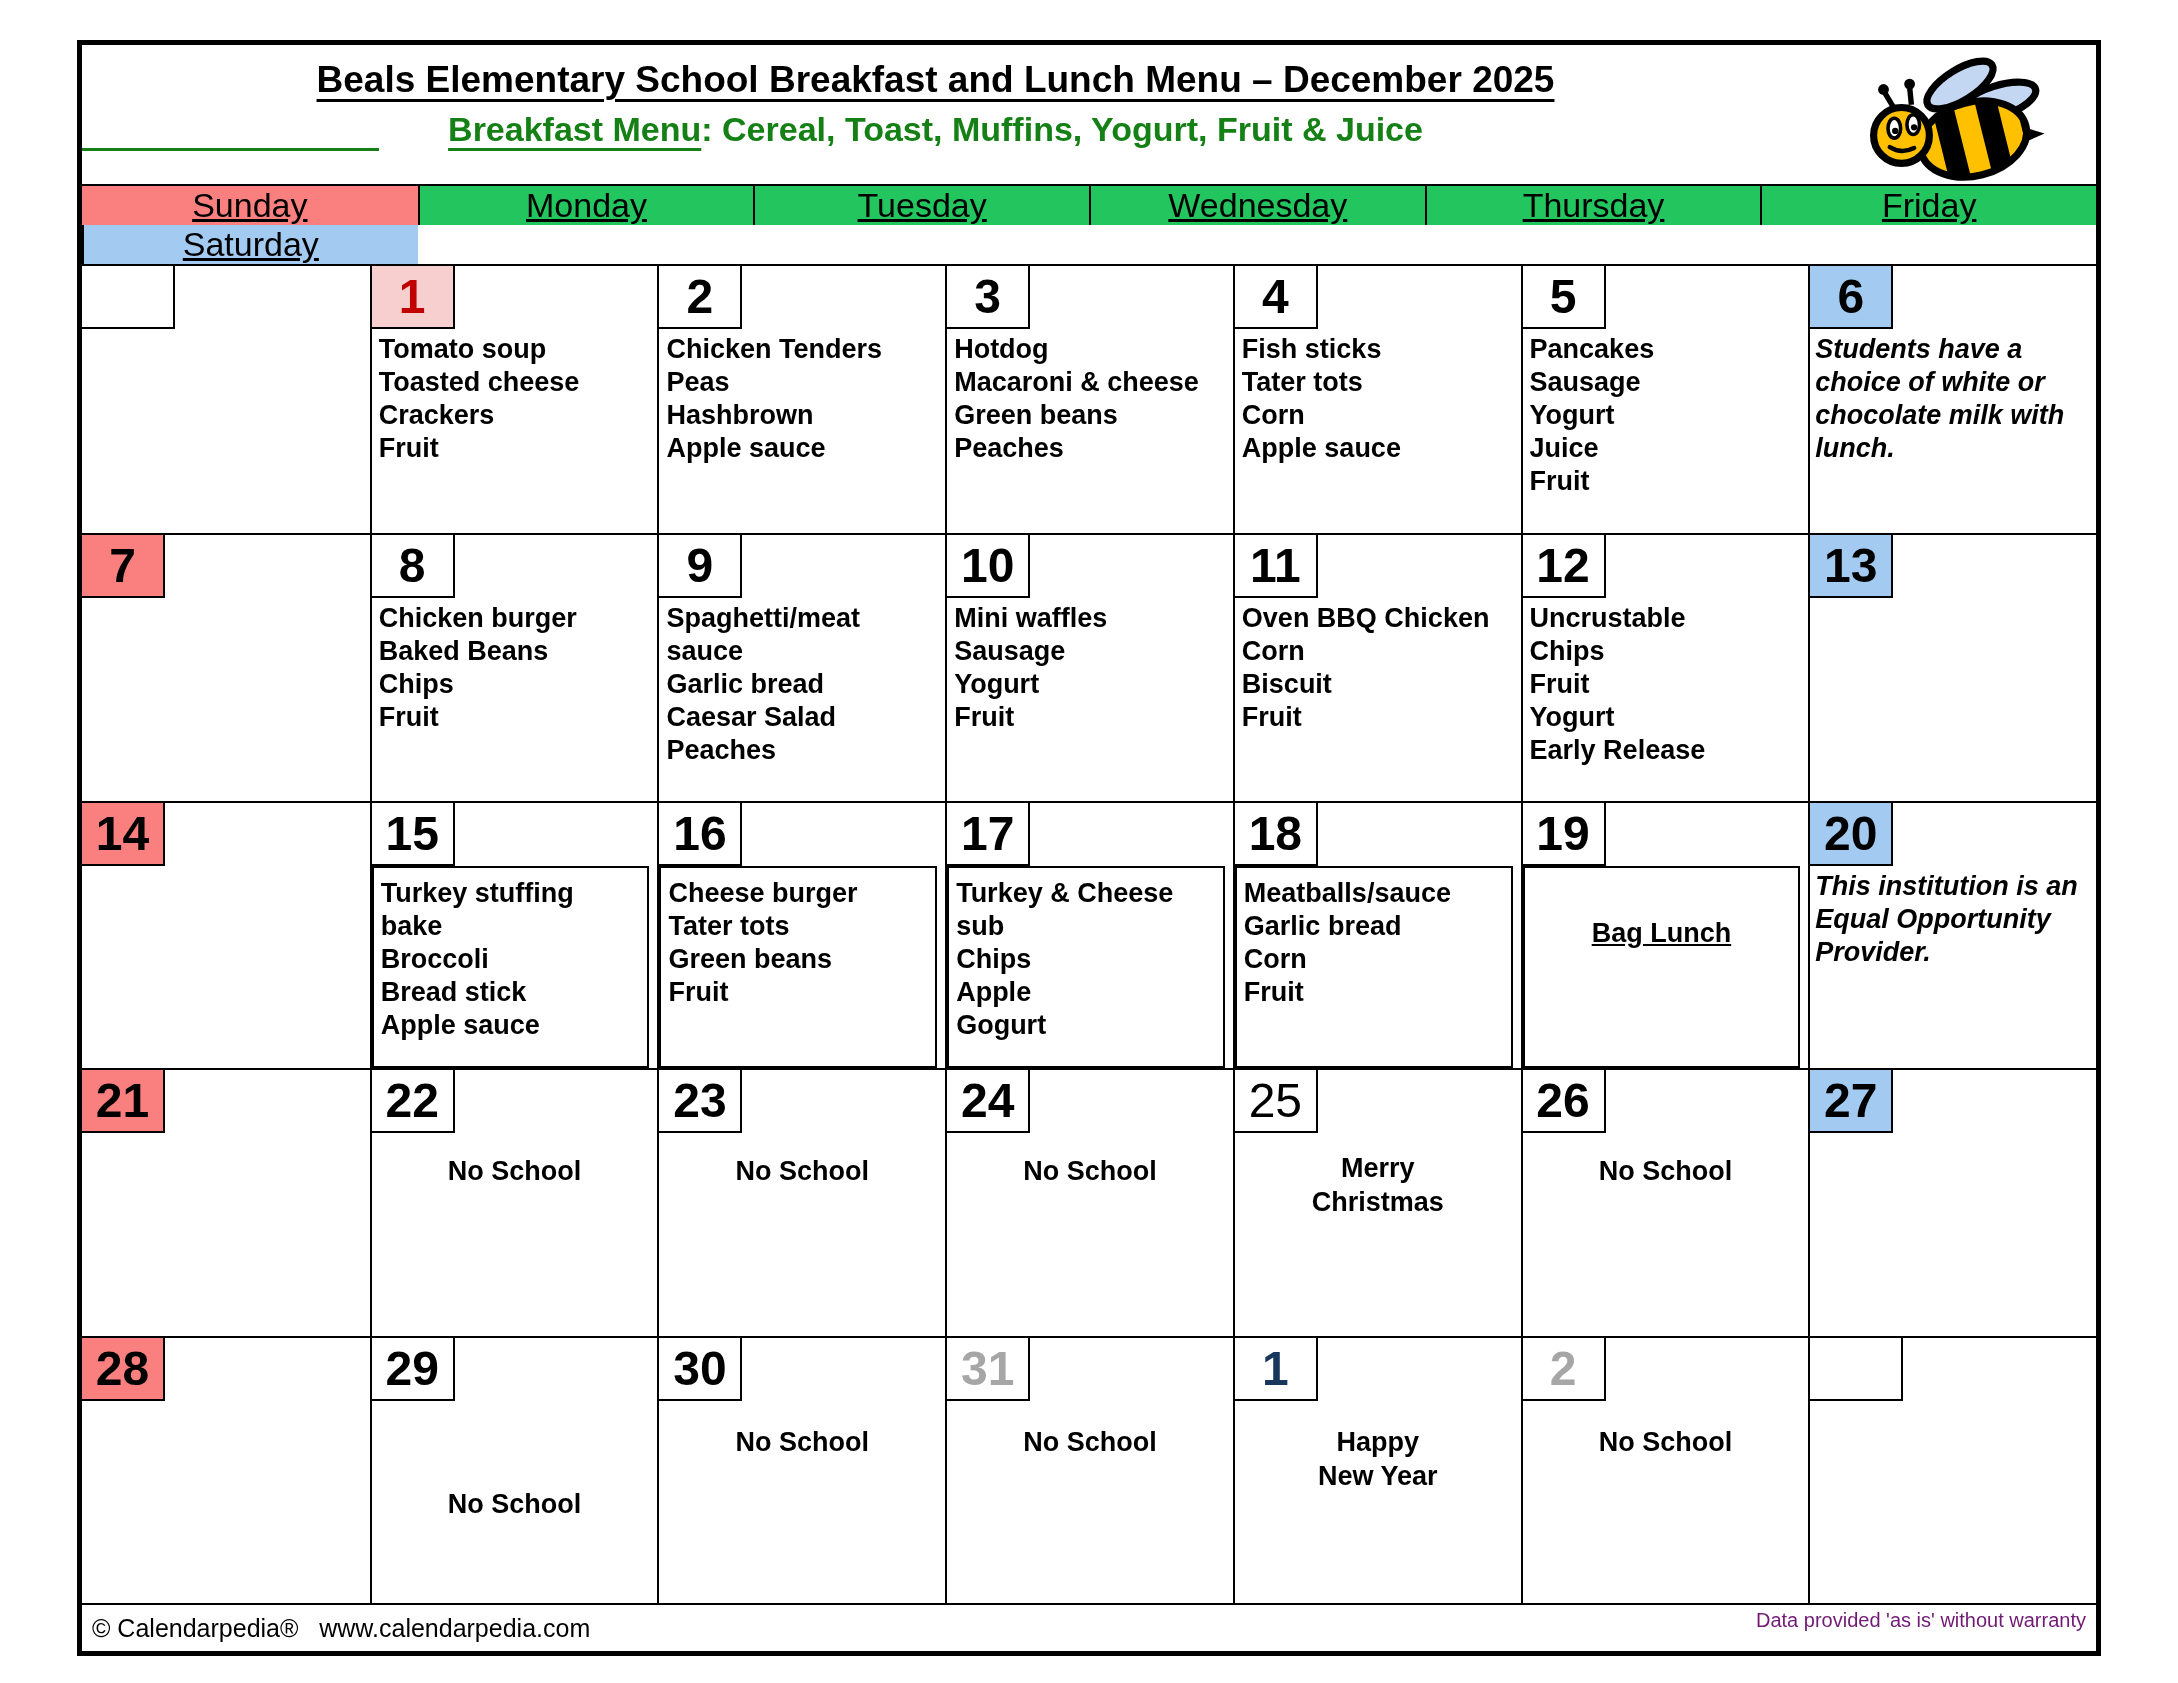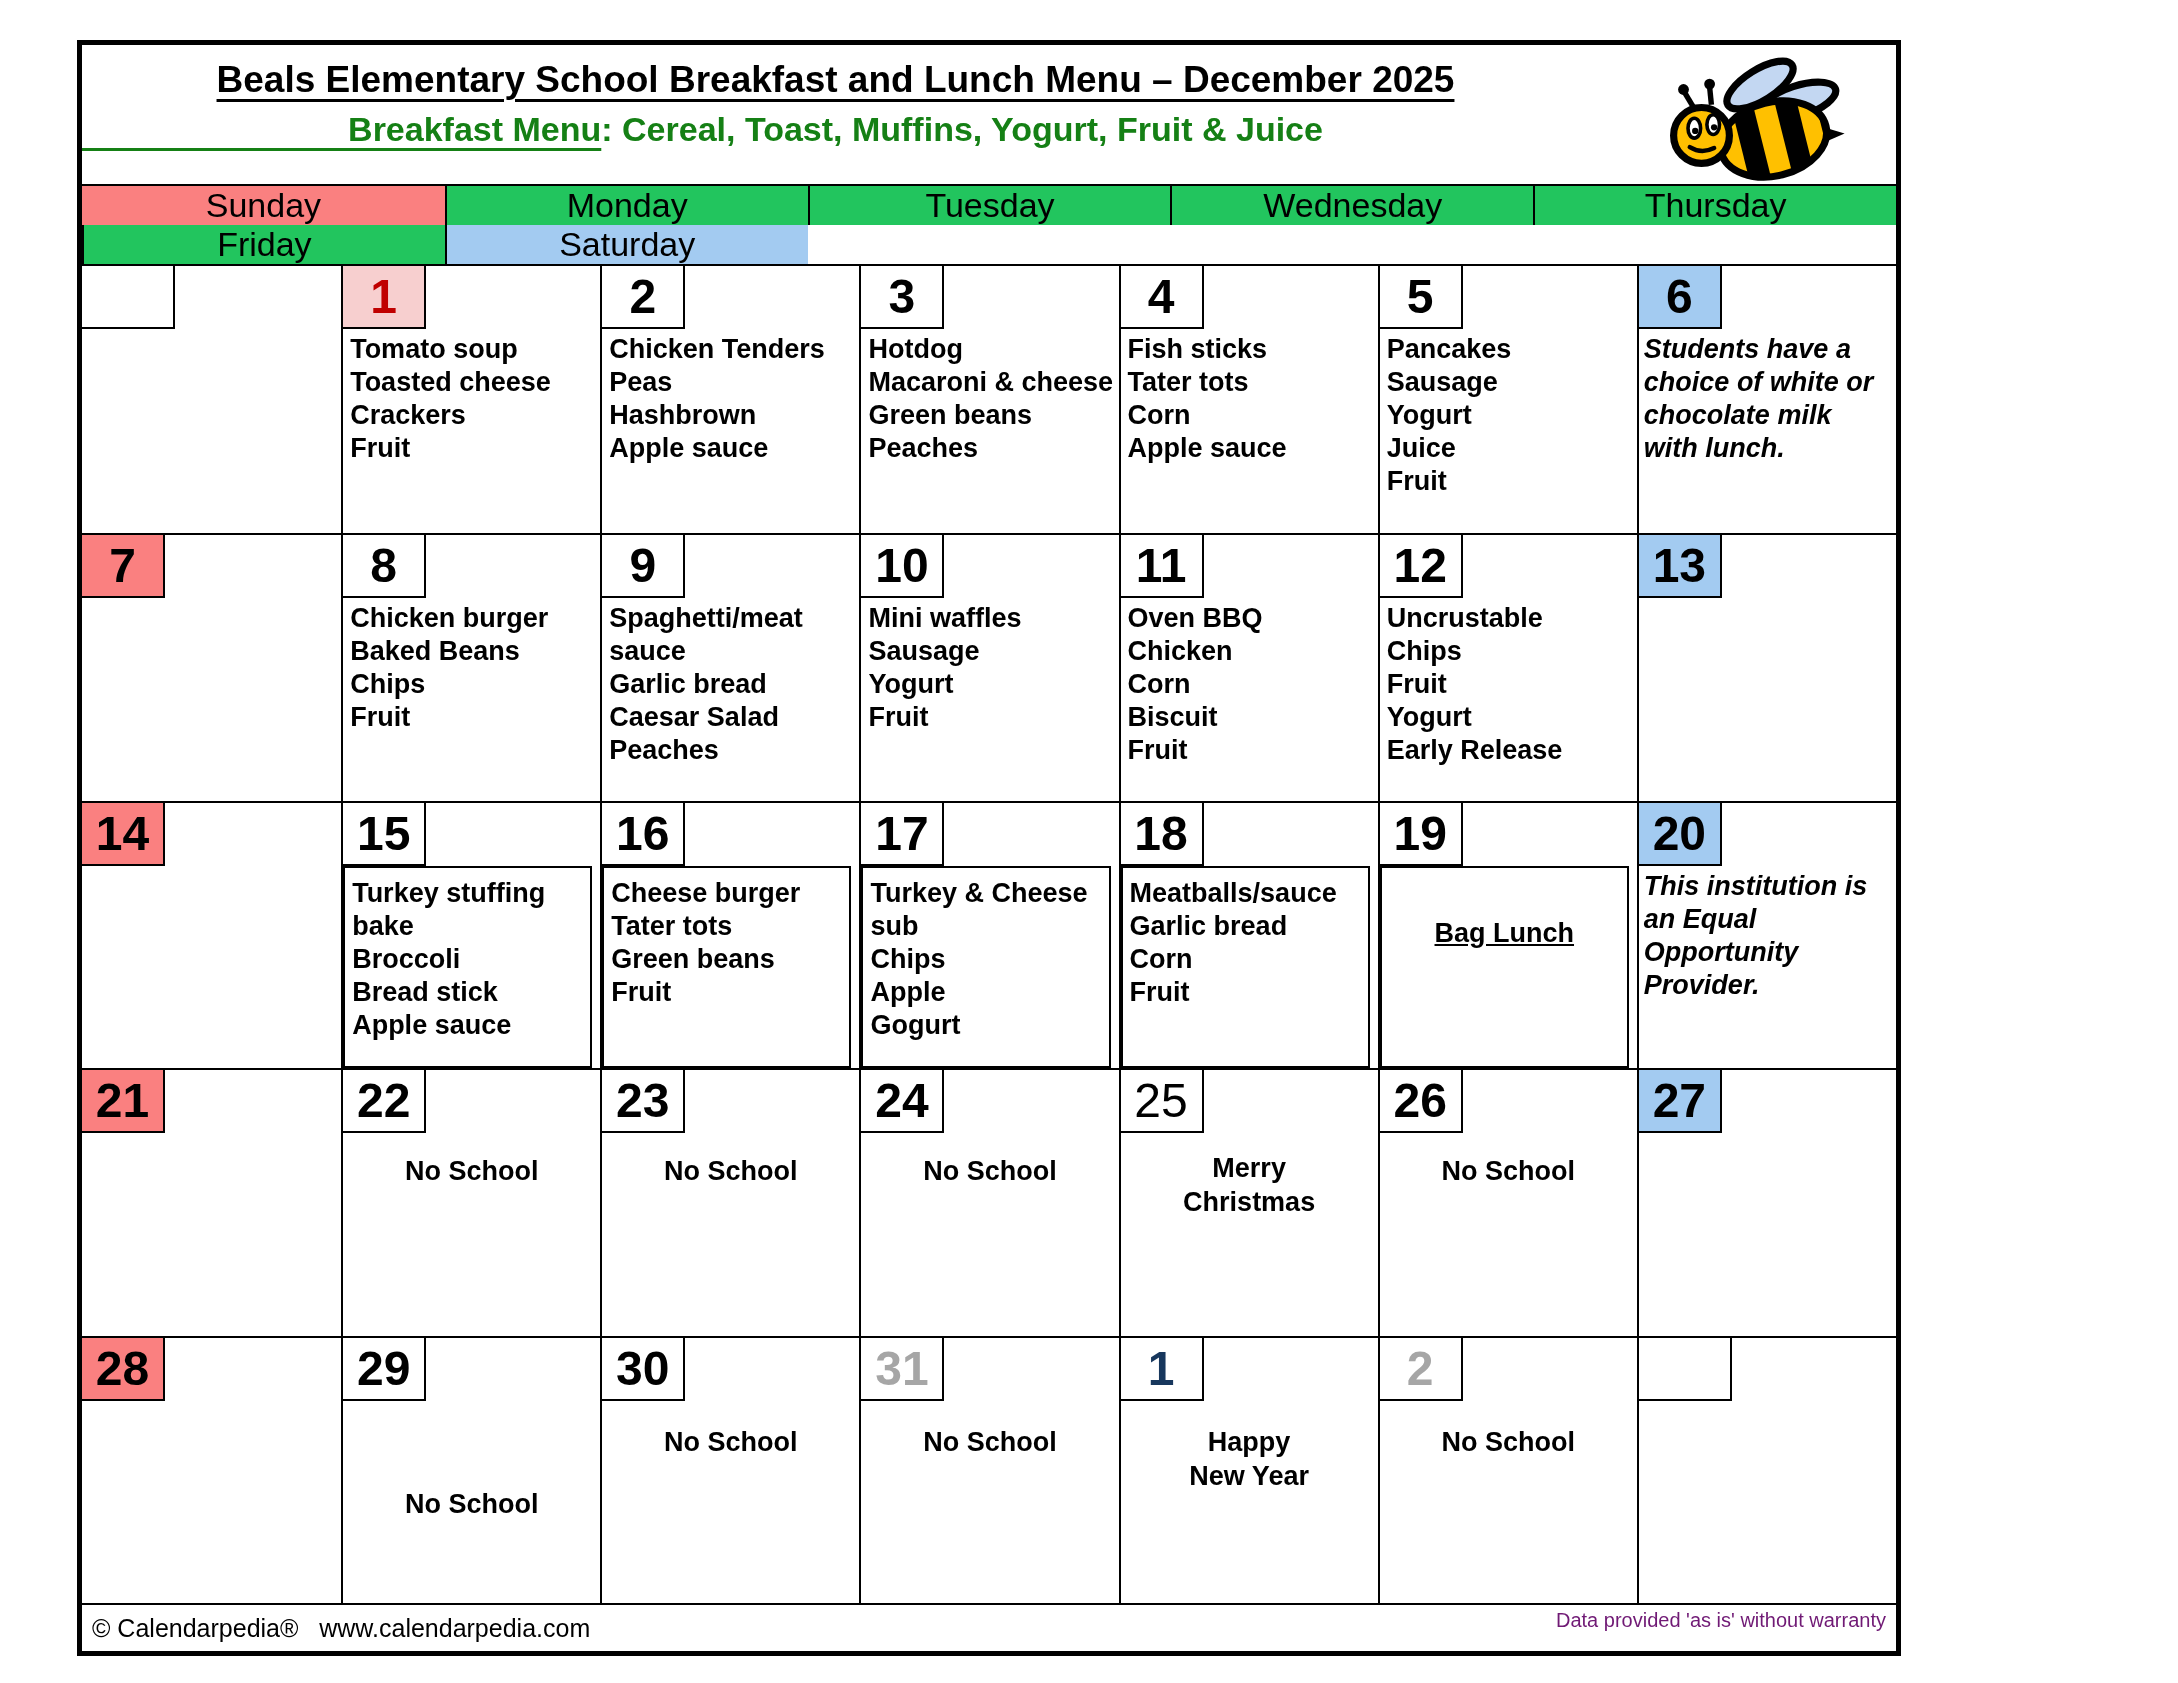--- a/index.html
+++ b/index.html
@@ -8,37 +8,37 @@
     --green:#158015;
     --pink:#F7CFCF;
     --red:#C00000;
     --navy:#17375D;
     --gray:#A6A6A6;
     --line:#000;
   }
   html,body{margin:0;padding:0;background:#fff;}
   body{font-family:"Liberation Sans", sans-serif;color:#000;}
   .page{position:relative;width:2178px;height:1683px;background:#fff;overflow:hidden;}
-  .cal{position:absolute;left:77px;top:40px;width:1824px;height:1616px;border:5px solid var(--line);
+  .cal{position:absolute;left:77px;top:40px;width:2024px;height:1616px;border:5px solid var(--line);
        box-sizing:border-box;display:flex;flex-direction:column;background:#fff;}
 
   
   .header-block{position:relative;height:139px;flex:0 0 auto;}
   .title{position:absolute;top:14px;left:0;right:307px;text-align:center;
          font-size:37px;font-weight:bold;
          text-decoration:underline;text-decoration-thickness:3px;text-underline-offset:7px;}
   .subtitle{position:absolute;top:65px;left:0;right:307px;text-align:center;
             font-size:34px;font-weight:bold;color:var(--green);}
   .bm{text-decoration:underline;text-decoration-thickness:3px;text-underline-offset:7px;}
   .green-line{position:absolute;left:0;top:103px;width:297px;border-top:3px solid var(--green);}
   .bee{position:absolute;top:4px;right:46px;width:198px;height:135px;}
 
   
-  .dayrow{display:grid;grid-template-columns:repeat(5,1fr);flex:0 0 69px;border-top:2px solid var(--line);
-          border-bottom:2px solid var(--line);}
+  .dayrow{display:grid;grid-template-columns:repeat(6,1fr);flex:0 0 69px;border-top:2px solid var(--line);
+          border-bottom:2px solid var(--line);text-decoration:underline;}
   .dh{border-left:2px solid var(--line);display:flex;align-items:center;justify-content:center;
       font-size:34px;font-weight:500;background:#22c55e;}
   .dh:first-child{border-left:none;}
   .dh.sun{background:var(--salmon);}
   .dh.sat{background:var(--blue);}
 
   
   .weeks{flex:1;display:grid;grid-template-rows:repeat(5,1fr);}
   .week{display:grid;grid-template-columns:repeat(7,1fr);border-top:2px solid var(--line);}
   .week:first-child{border-top:none;}

